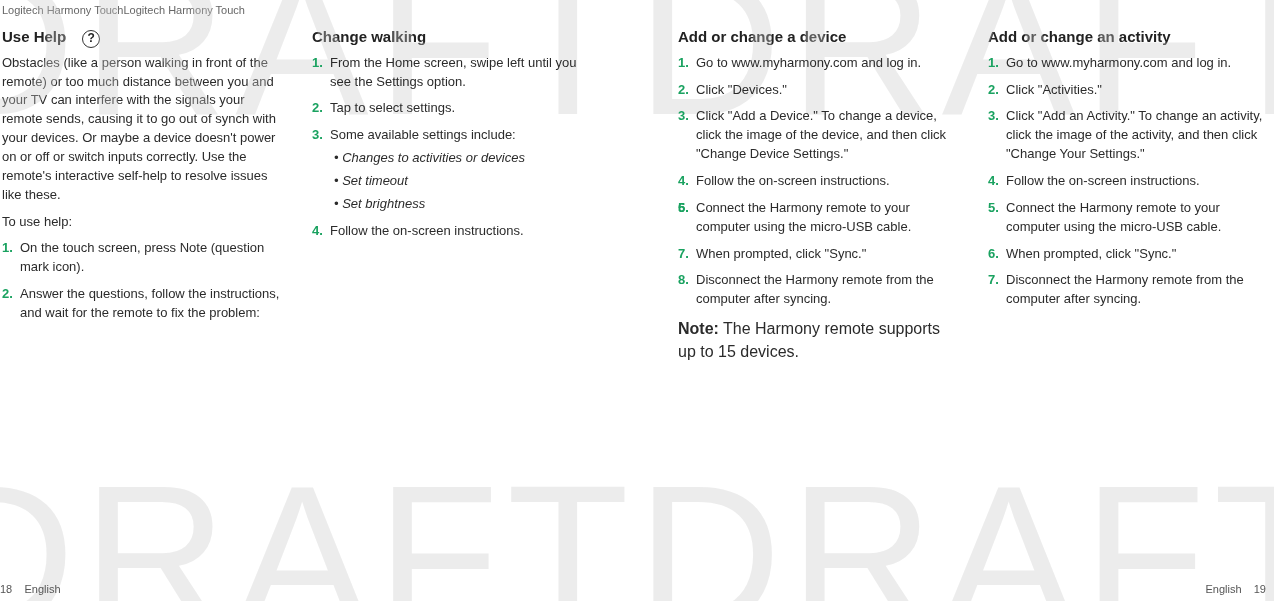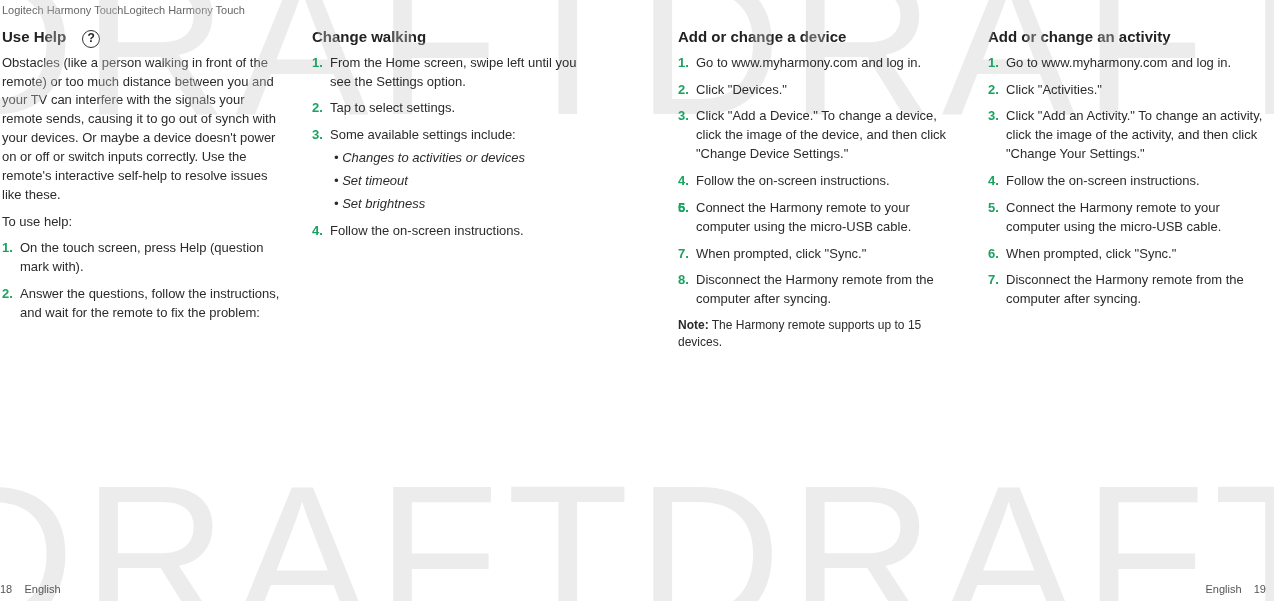--- a/index.html
+++ b/index.html
@@ -99,21 +99,21 @@
 <div class="content">
 
   <div class="col">
     <h3>
       <span>Use Help</span>
       <span class="help-icon">?</span>
     </h3>
     <p>Obstacles (like a person walking in front of the remote) or too much distance between you and your TV can interfere with the signals your remote sends, causing it to go out of synch with your devices. Or maybe a device doesn't power on or off or switch inputs correctly. Use the remote's interactive self-help to resolve issues like these.</p>
     <p>To use help:</p>
     <ol>
-      <li><span class="num">1.</span><span>On the touch screen, press Help (question mark with).</span></li>
+      <li><span class="num">1.</span><span>On the touch screen, press Note (question mark icon).</span></li>
       <li><span class="num">2.</span><span>Answer the questions, follow the instructions, and wait for the remote to fix the problem:</span></li>
     </ol>
   </div>
 
   <div class="col">
     <h3>Change walking</h3>
     <ol>
       <li><span class="num">1.</span><span>From the Home screen, swipe left until you see the Settings option.</span></li>
       <li><span class="num">2.</span><span>Tap to select settings.</span></li>
       <li><span class="num">3.</span><span>Some available settings include:</span>
@@ -134,21 +134,21 @@
     <ol>
       <li><span class="num">1.</span><span>Go to www.myharmony.com and log in.</span></li>
       <li><span class="num">2.</span><span>Click "Devices."</span></li>
       <li><span class="num">3.</span><span>Click "Add a Device." To change a device, click the image of the device, and then click "Change Device Settings."</span></li>
       <li><span class="num">4.</span><span>Follow the on-screen instructions.</span></li>
       <li><span class="num">5.</span></li>
       <li><span class="num">6.</span><span>Connect the Harmony remote to your computer using the micro-USB cable.</span></li>
       <li><span class="num">7.</span><span>When prompted, click "Sync."</span></li>
       <li><span class="num">8.</span><span>Disconnect the Harmony remote from the computer after syncing.</span></li>
     </ol>
-    <p style="font-size:12px;"><span class="note-label">Note:</span><span> The Harmony remote supports up to 15 devices.</span></p>
+    <p style="font-size:16px;"><span class="note-label">Note:</span><span> The Harmony remote supports up to 15 devices.</span></p>
   </div>
 
   <div class="col">
     <h3>Add or change an activity</h3>
     <ol>
       <li><span class="num">1.</span><span>Go to www.myharmony.com and log in.</span></li>
       <li><span class="num">2.</span><span>Click "Activities."</span></li>
       <li><span class="num">3.</span><span>Click "Add an Activity." To change an activity, click the image of the activity, and then click "Change Your Settings."</span></li>
       <li><span class="num">4.</span><span>Follow the on-screen instructions.</span></li>
       <li><span class="num">5.</span><span>Connect the Harmony remote to your computer using the micro-USB cable.</span></li>

